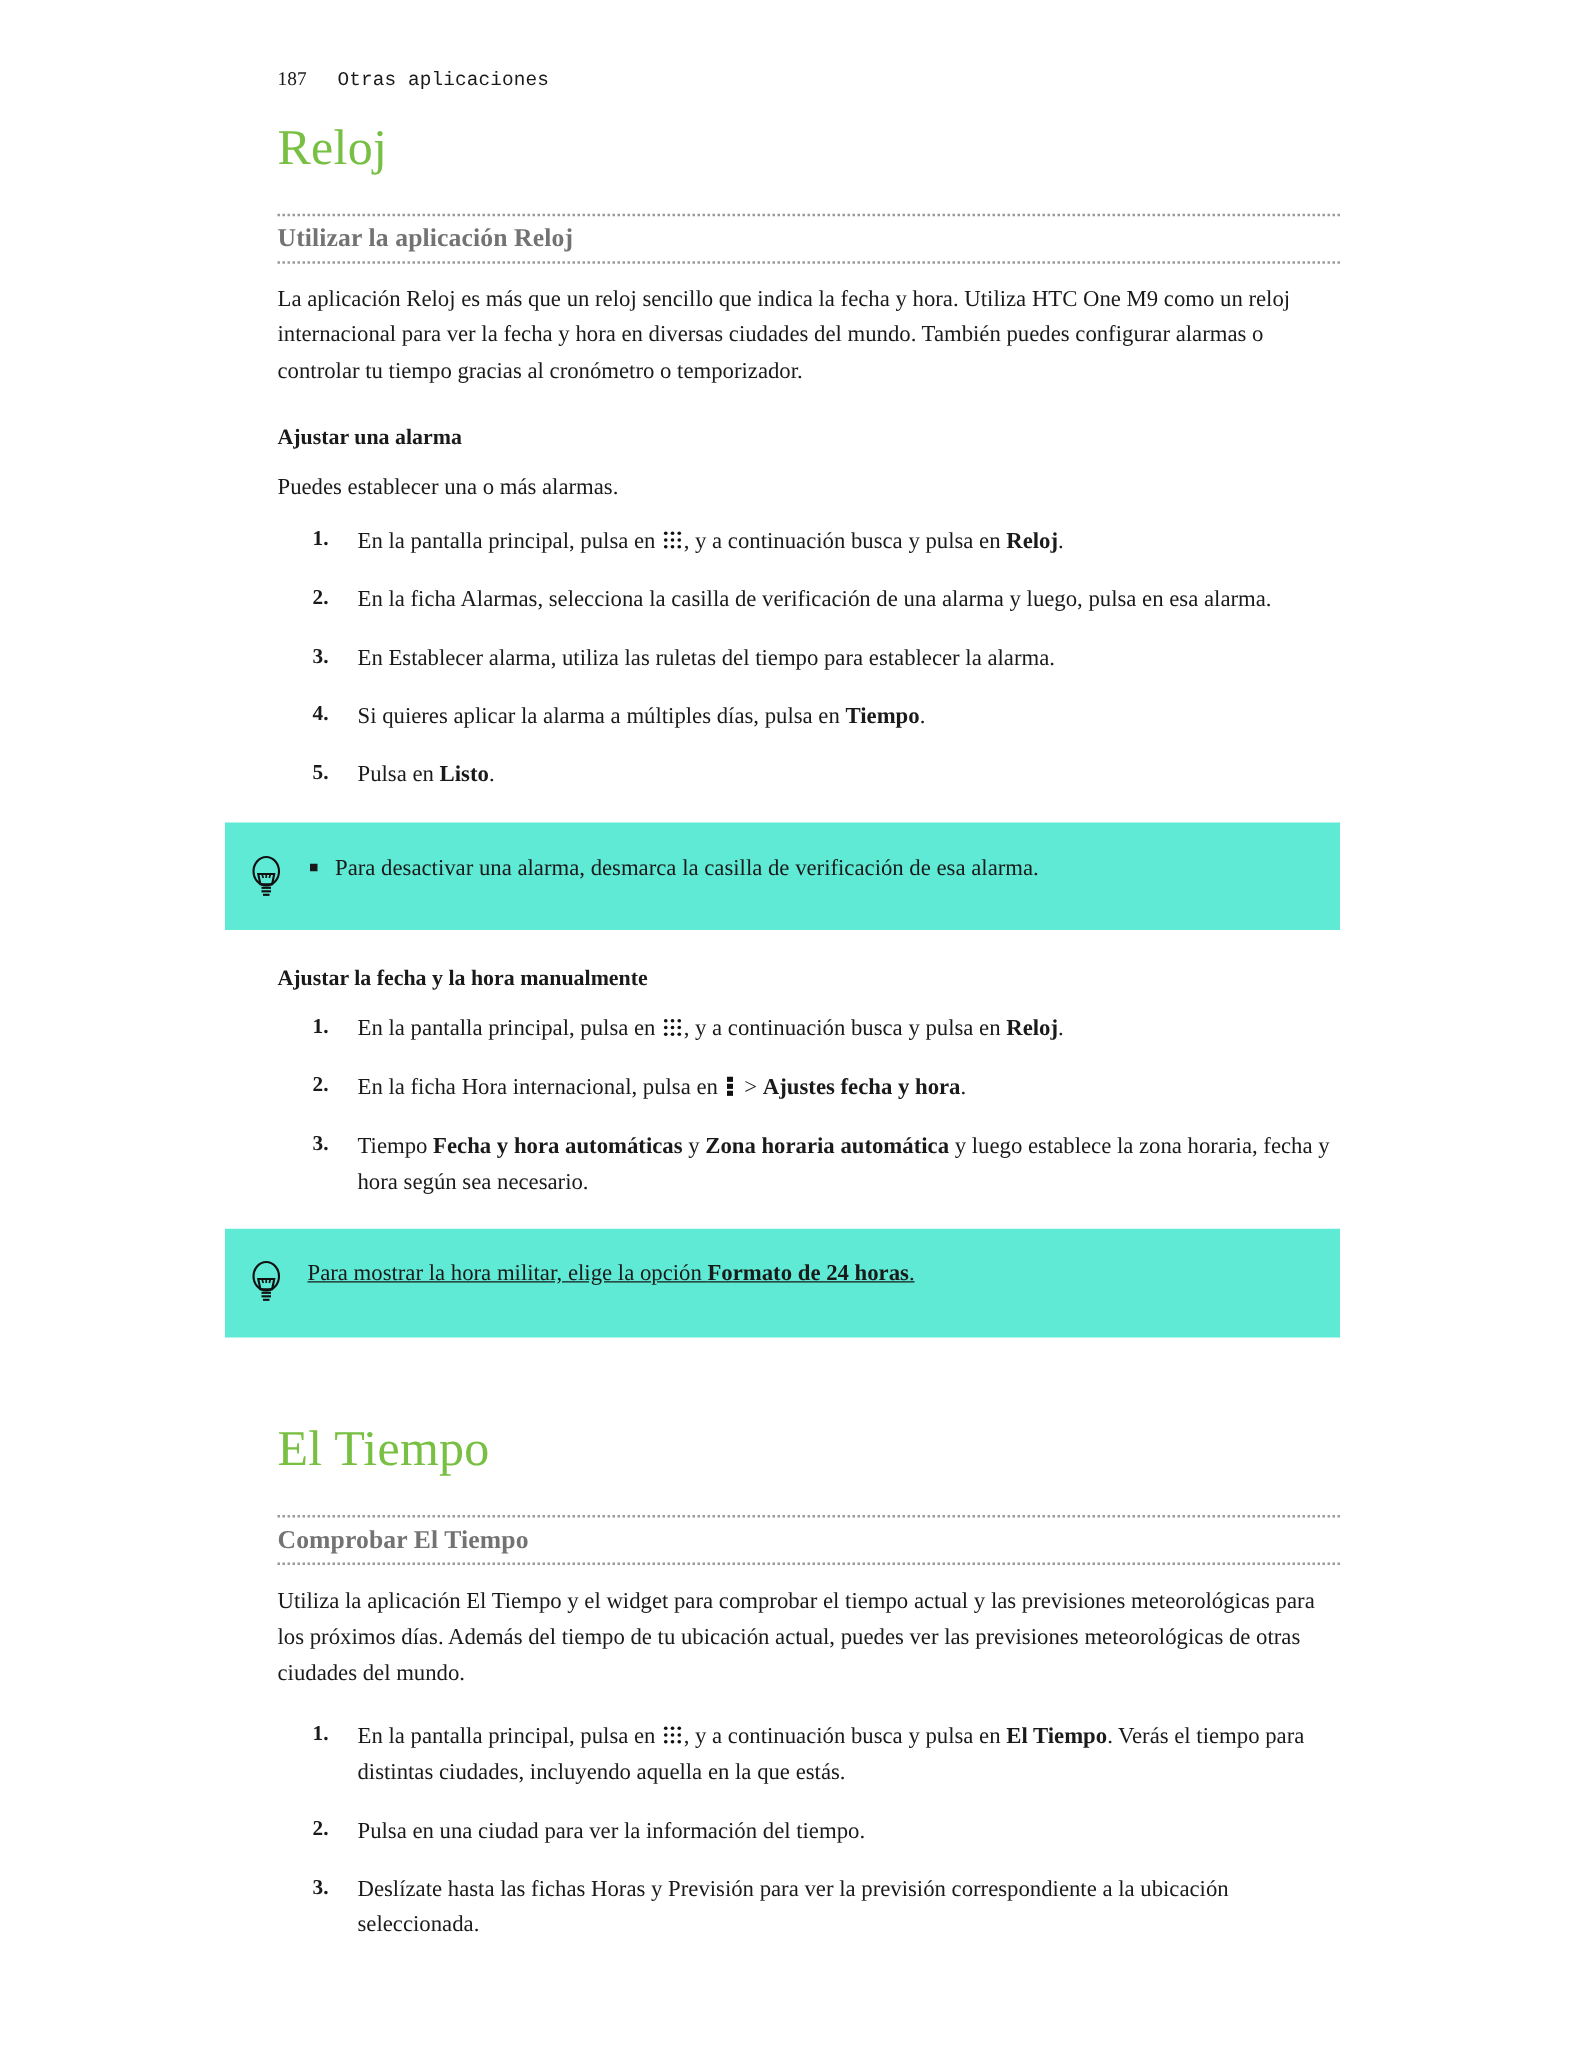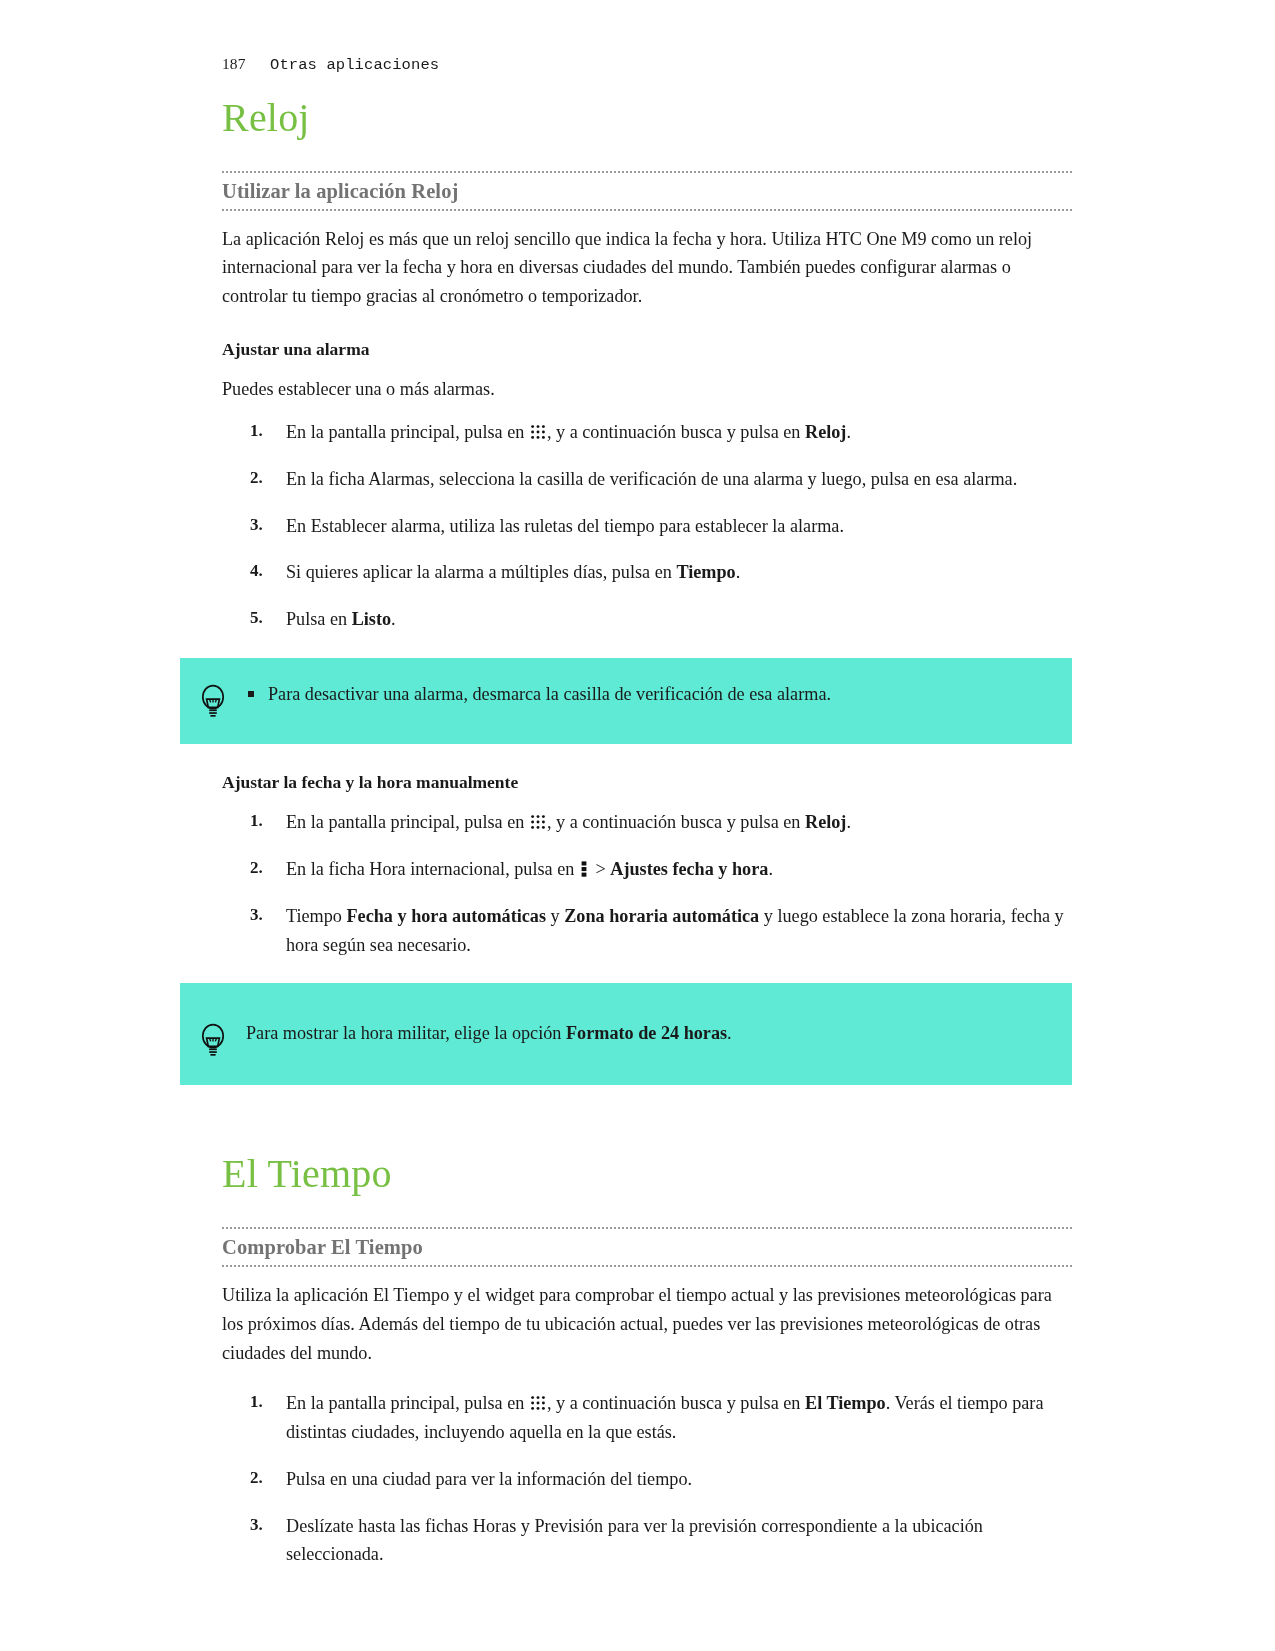--- a/index.html
+++ b/index.html
@@ -293,21 +293,21 @@
               <rect x="0.6" y="1.4" width="4.8" height="4.1" fill="#111"></rect>
               <rect x="0.6" y="7.0" width="4.8" height="4.1" fill="#111"></rect>
               <rect x="0.6" y="12.6" width="4.8" height="4.1" fill="#111"></rect>
             </svg></span><span> &gt; </span><b>Ajustes fecha y hora</b><span>.</span>
       </li>
       <li>
         <span>Tiempo </span><b>Fecha y hora automáticas</b><span> y </span><b>Zona horaria automática</b><span> y luego establece la zona horaria, fecha y hora según sea necesario.</span>
       </li>
     </ol>
 
-    <div class="tip" style="padding-top:36px;padding-bottom:24px;">
+    <div class="tip" style="padding-top:21px;padding-bottom:24px;text-decoration:underline;">
       <div class="bulb-wrap">
         <span class="icon-bulb">
           <svg viewBox="0 0 28 40" width="28" height="40">
             <ellipse cx="14" cy="15" rx="10.2" ry="11.4" fill="none" stroke="#111" stroke-width="1.7"></ellipse>
             <path d="M7.6 17.2 L20.4 17.2 L18.7 25.4 L9.3 25.4 Z" fill="none" stroke="#111" stroke-width="1.7"></path>
             <path d="M10.6 17.2 L11.6 20.4 M14 17.2 L14 20.4 M17.4 17.2 L16.4 20.4" stroke="#111" stroke-width="1.4" fill="none"></path>
             <rect x="10.2" y="27.4" width="7.6" height="1.7" fill="#111"></rect>
             <rect x="10.2" y="30.2" width="7.6" height="1.7" fill="#111"></rect>
             <rect x="11.4" y="33" width="5.2" height="1.7" fill="#111"></rect>
           </svg>

